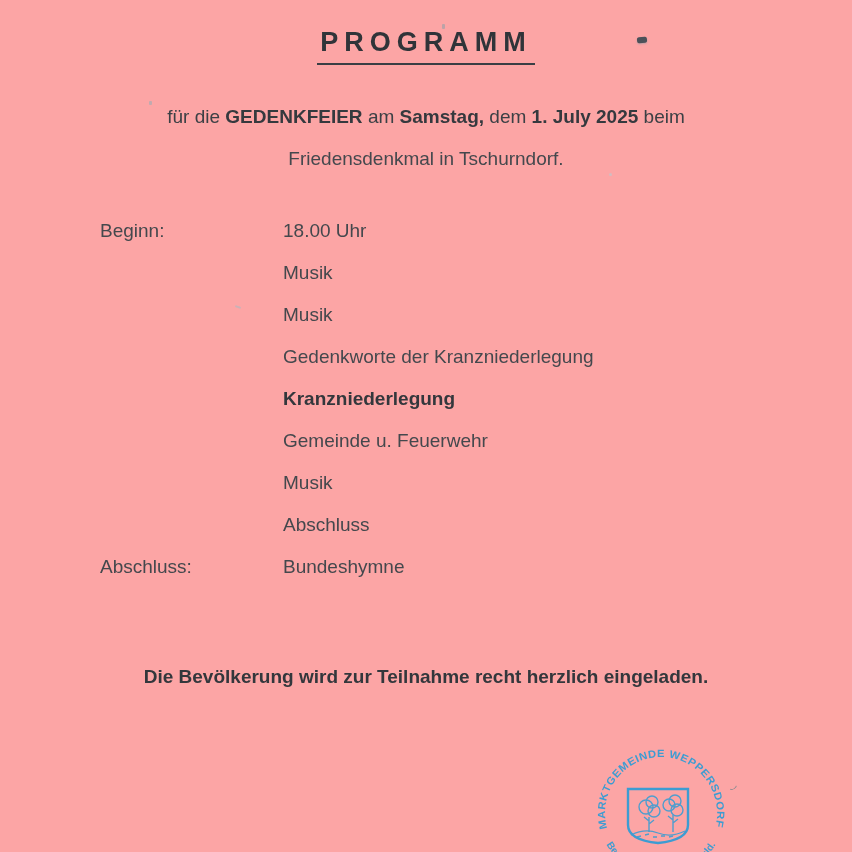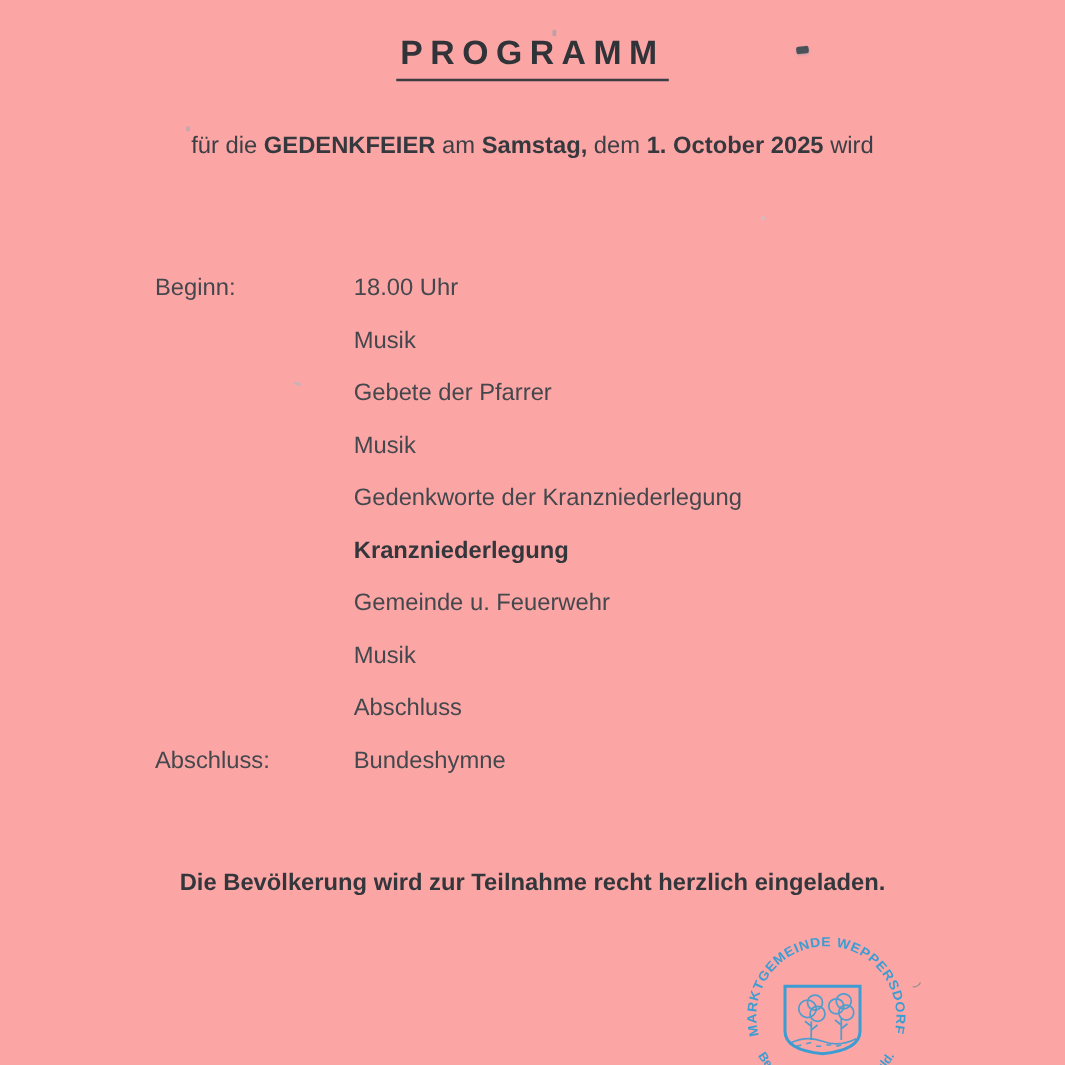--- a/index.html
+++ b/index.html
@@ -63,32 +63,31 @@
   .prow {
     position: relative;
     height: 42px;
     line-height: 42px;
     font-size: 19px;
   }
   .prow .label {
     position: absolute;
     left: 100px;
     color: #44484d;
-    margin-left: 24px;
   }
   .prow .item {
     position: absolute;
     left: 283px;
     color: #44484d;
   }
   .prow .item.b { color: #33373c; text-align: right; }
   
   .invitation {
     position: absolute;
-    top: 696px;
+    top: 666px;
     left: 0;
     width: 852px;
     text-align: center;
     font-size: 19px;
     font-weight: 700;
     color: #33373c;
   }
   
   .stamp {
     position: absolute;
@@ -127,37 +126,34 @@
   <div class="title-wrap">
     <span class="title">PROGRAMM</span>
   </div>
 
   <div class="intro-line1">
     <span>für die</span>
     <span class="b">GEDENKFEIER</span>
     <span>am</span>
     <span class="b">Samstag,</span>
     <span>dem</span>
-    <span class="b">1. October 2025</span>
-    <span>wird</span>
+    <span class="b">1. July 2025</span>
+    <span>beim</span>
   </div>
 
+  <div class="intro-line2">Friedensdenkmal in Tschurndorf.</div>
 
   <div class="program">
     <div class="prow">
       <span class="label">Beginn:</span>
       <span class="item">18.00 Uhr</span>
     </div>
     <div class="prow">
       <span class="label"></span>
       <span class="item">Musik</span>
-    </div>
-    <div class="prow">
-      <span class="label"></span>
-      <span class="item">Gebete der Pfarrer</span>
     </div>
     <div class="prow">
       <span class="label"></span>
       <span class="item">Musik</span>
     </div>
     <div class="prow">
       <span class="label"></span>
       <span class="item">Gedenkworte der Kranzniederlegung</span>
     </div>
     <div class="prow">

